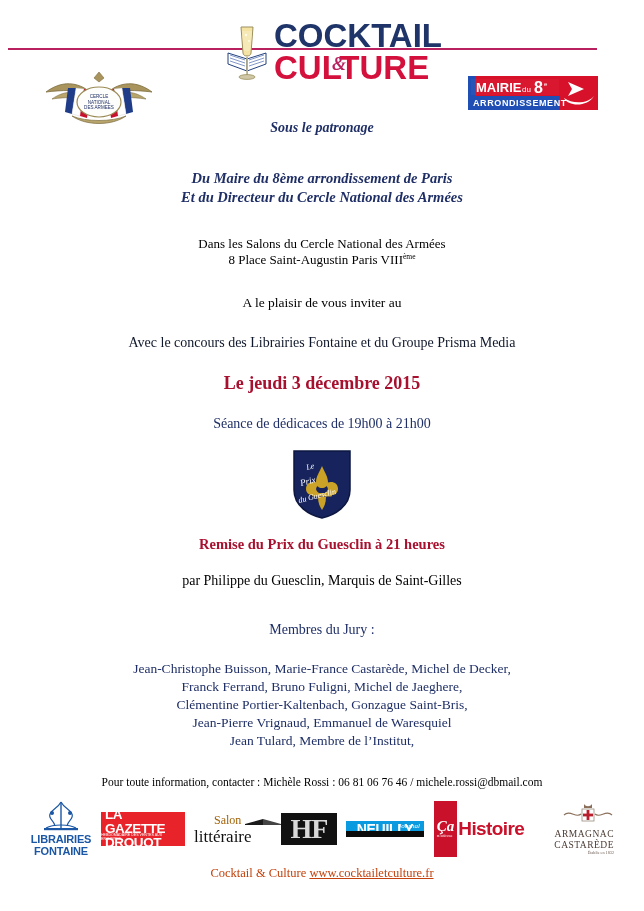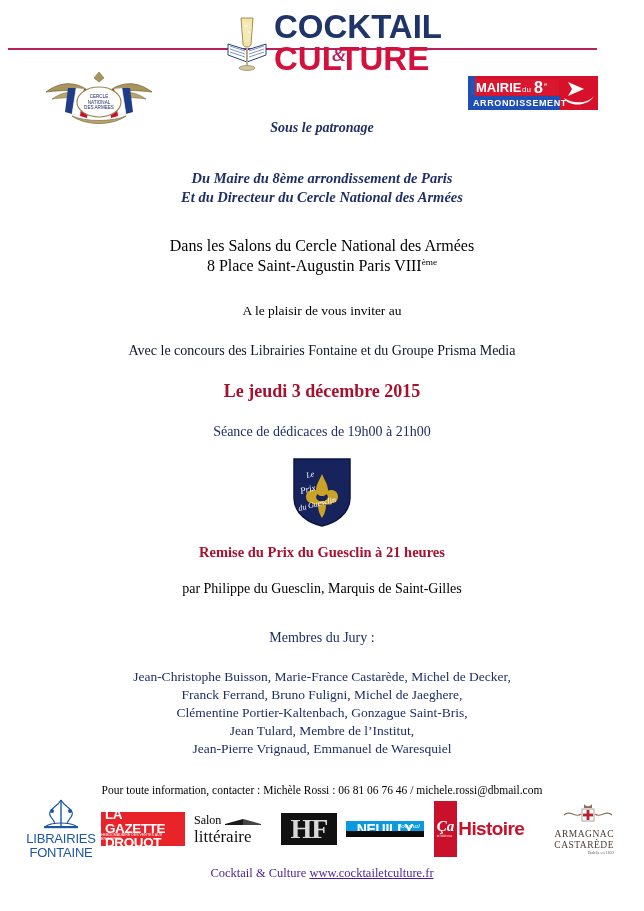--- a/index.html
+++ b/index.html
@@ -12,21 +12,21 @@
   }
   .page { position: relative; width: 644px; height: 911px; background:#fff; }
 
   
   .header { position: relative; height: 112px; }
   .rule {
     position: absolute; left: 8px; top: 48px; width: 589px; height: 2px;
     background: #b8215e;
   }
   .brand {
-    position: absolute; left: 224px; top: 8px; width: 240px; height: 70px;
+    position: absolute; left: 224px; top: 17px; width: 240px; height: 70px;
     display: flex; align-items: center;
   }
   .glass { position: relative; width: 48px; height: 66px; flex: 0 0 48px; }
   .glass svg { display:block; }
   .brandwords {
     display:flex; flex-direction:column; line-height: 0.92; margin-left: 2px;
   }
   .word-cocktail {
     font-family: "Liberation Sans", sans-serif;
     font-weight: bold; font-size: 33px; letter-spacing: 0px;
@@ -55,21 +55,21 @@
     font-style: italic; font-weight: bold;
     font-size: 14px; color: #1f2f66; margin-top: 8px;
   }
   .t-patron-lines {
     font-family: "Liberation Serif", serif;
     font-style: italic; font-weight: bold;
     font-size: 14.5px; color: #1f2f66;
     line-height: 1.33; margin-top: 33px;
   }
   .t-venue {
-    font-size: 16px; color: #000; line-height: 1.3; margin-top: 28px;
+    font-size: 13px; color: #000; line-height: 1.3; margin-top: 28px;
   }
   .t-plaisir { font-size: 13.5px; color: #000; margin-top: 26px; }
   .t-title {
     font-size: 20px; font-weight: bold; color: #b01030;
     margin-top: 24px; letter-spacing: 0.2px;
   }
   .t-concours { font-size: 14px; color: #0f172a; margin-top: 24px; }
   .t-date {
     font-size: 18px; font-weight: bold; color: #a8102f; margin-top: 22px;
   }
@@ -92,39 +92,39 @@
 
   
   .sponsors {
     position: absolute; left: 0; top: 795px; width: 644px; height: 68px;
     display: flex; align-items: center; justify-content: center; gap: 9px;
   }
   .sp { display:flex; align-items:center; justify-content:center; }
 
   .sp-fontaine { width: 62px; flex-direction: column; }
   .fnt-text {
-    font-family: "Liberation Sans", sans-serif; font-weight: normal;
-    font-size: 13px; color: #1b57a5; text-align: center; line-height: 1.05;
+    font-family: "Liberation Sans", sans-serif; font-weight: bold;
+    font-size: 11px; color: #1b57a5; text-align: center; line-height: 1.05;
     letter-spacing: -0.2px;
   }
   .sp-gazette {
     background: #e8242a; width: 84px; height: 34px; color:#fff;
     flex-direction: column; align-items: flex-start;
     padding: 3px 4px; position: relative;
   }
   .gz-l1, .gz-l2 {
     font-family: "Liberation Sans", sans-serif; font-weight: bold;
     font-size: 13.5px; line-height: 1.03; letter-spacing: -0.4px;
   }
   .gz-sub {
     position:absolute; right:3px; bottom:5px; font-size:3.6px;
     font-family:"Liberation Sans", sans-serif; line-height:1.15; text-align:left;
   }
   .sp-salon { width: 78px; flex-direction: column; align-items: flex-start; }
-  .sl-1 { font-size: 12px; color:#000000; font-family:"Liberation Serif", serif; }
+  .sl-1 { font-size: 12px; color:#a16207; font-family:"Liberation Serif", serif;margin-left:20px; }
   .sl-2 { font-size: 17px; color:#111; font-family:"Liberation Serif", serif; line-height:1; }
 
   .sp-hf {
     background: #111; width: 56px; height: 32px; position: relative;
   }
   .hf-text {
     font-family: "Liberation Serif", serif; font-weight: bold;
     font-size: 28px; color: #d8d8d8; line-height: 32px; text-align:center;
     width:100%; letter-spacing: -1px;
   }
@@ -155,21 +155,21 @@
   .sp-armagnac { width: 80px; flex-direction: column; align-items:flex-end; }
   .arm-l1, .arm-l2 {
     font-family:"Liberation Serif", serif; font-size: 9.5px; color:#4a3b33;
     letter-spacing: 0.5px; line-height: 1.15;
   }
   .arm-sub { font-size: 4.2px; color:#6b5a50; font-family:"Liberation Serif", serif; }
 
   
   .footer {
     position: absolute; left: 0; top: 866px; width: 644px;
-    text-align: center; font-size: 12.5px; color: #4c1d95;
+    text-align: center; font-size: 12.5px; color: #c2410c;
   }
   .footer .url { text-decoration: underline; }
 </style>
 </head>
 <body>
 
 <div class="page">
 
   <div class="header">
 
@@ -289,22 +289,22 @@
 
     <div class="t-remise">Remise du Prix du Guesclin à 21 heures</div>
     <div class="t-par">par Philippe du Guesclin, Marquis de Saint-Gilles</div>
 
     <div class="t-jury-head">Membres du Jury :</div>
 
     <div class="t-jury-list">
       <div>Jean-Christophe Buisson, Marie-France Castarède, Michel de Decker,</div>
       <div>Franck Ferrand,  Bruno Fuligni, Michel de Jaeghere,</div>
       <div>Clémentine Portier-Kaltenbach, Gonzague Saint-Bris,</div>
+      <div>Jean-Pierre Vrignaud, Emmanuel de Waresquiel</div>
       <div>Jean Tulard, Membre de l’Institut,</div>
-      <div>Jean-Pierre Vrignaud, Emmanuel de Waresquiel</div>
     </div>
 
     <div class="t-contact">Pour toute information, contacter : Michèle Rossi : 06 81 06 76 46  / michele.rossi@dbmail.com</div>
   </div>
 
   <div class="sponsors">
 
     <div class="sp sp-fontaine">
       <svg width="46" height="34" viewBox="0 0 46 34">
         <path d="M23 2 C20 8 14 9 12 14 C10 19 16 20 17 26" stroke="#1b57a5" stroke-width="1.2" fill="none"></path>

